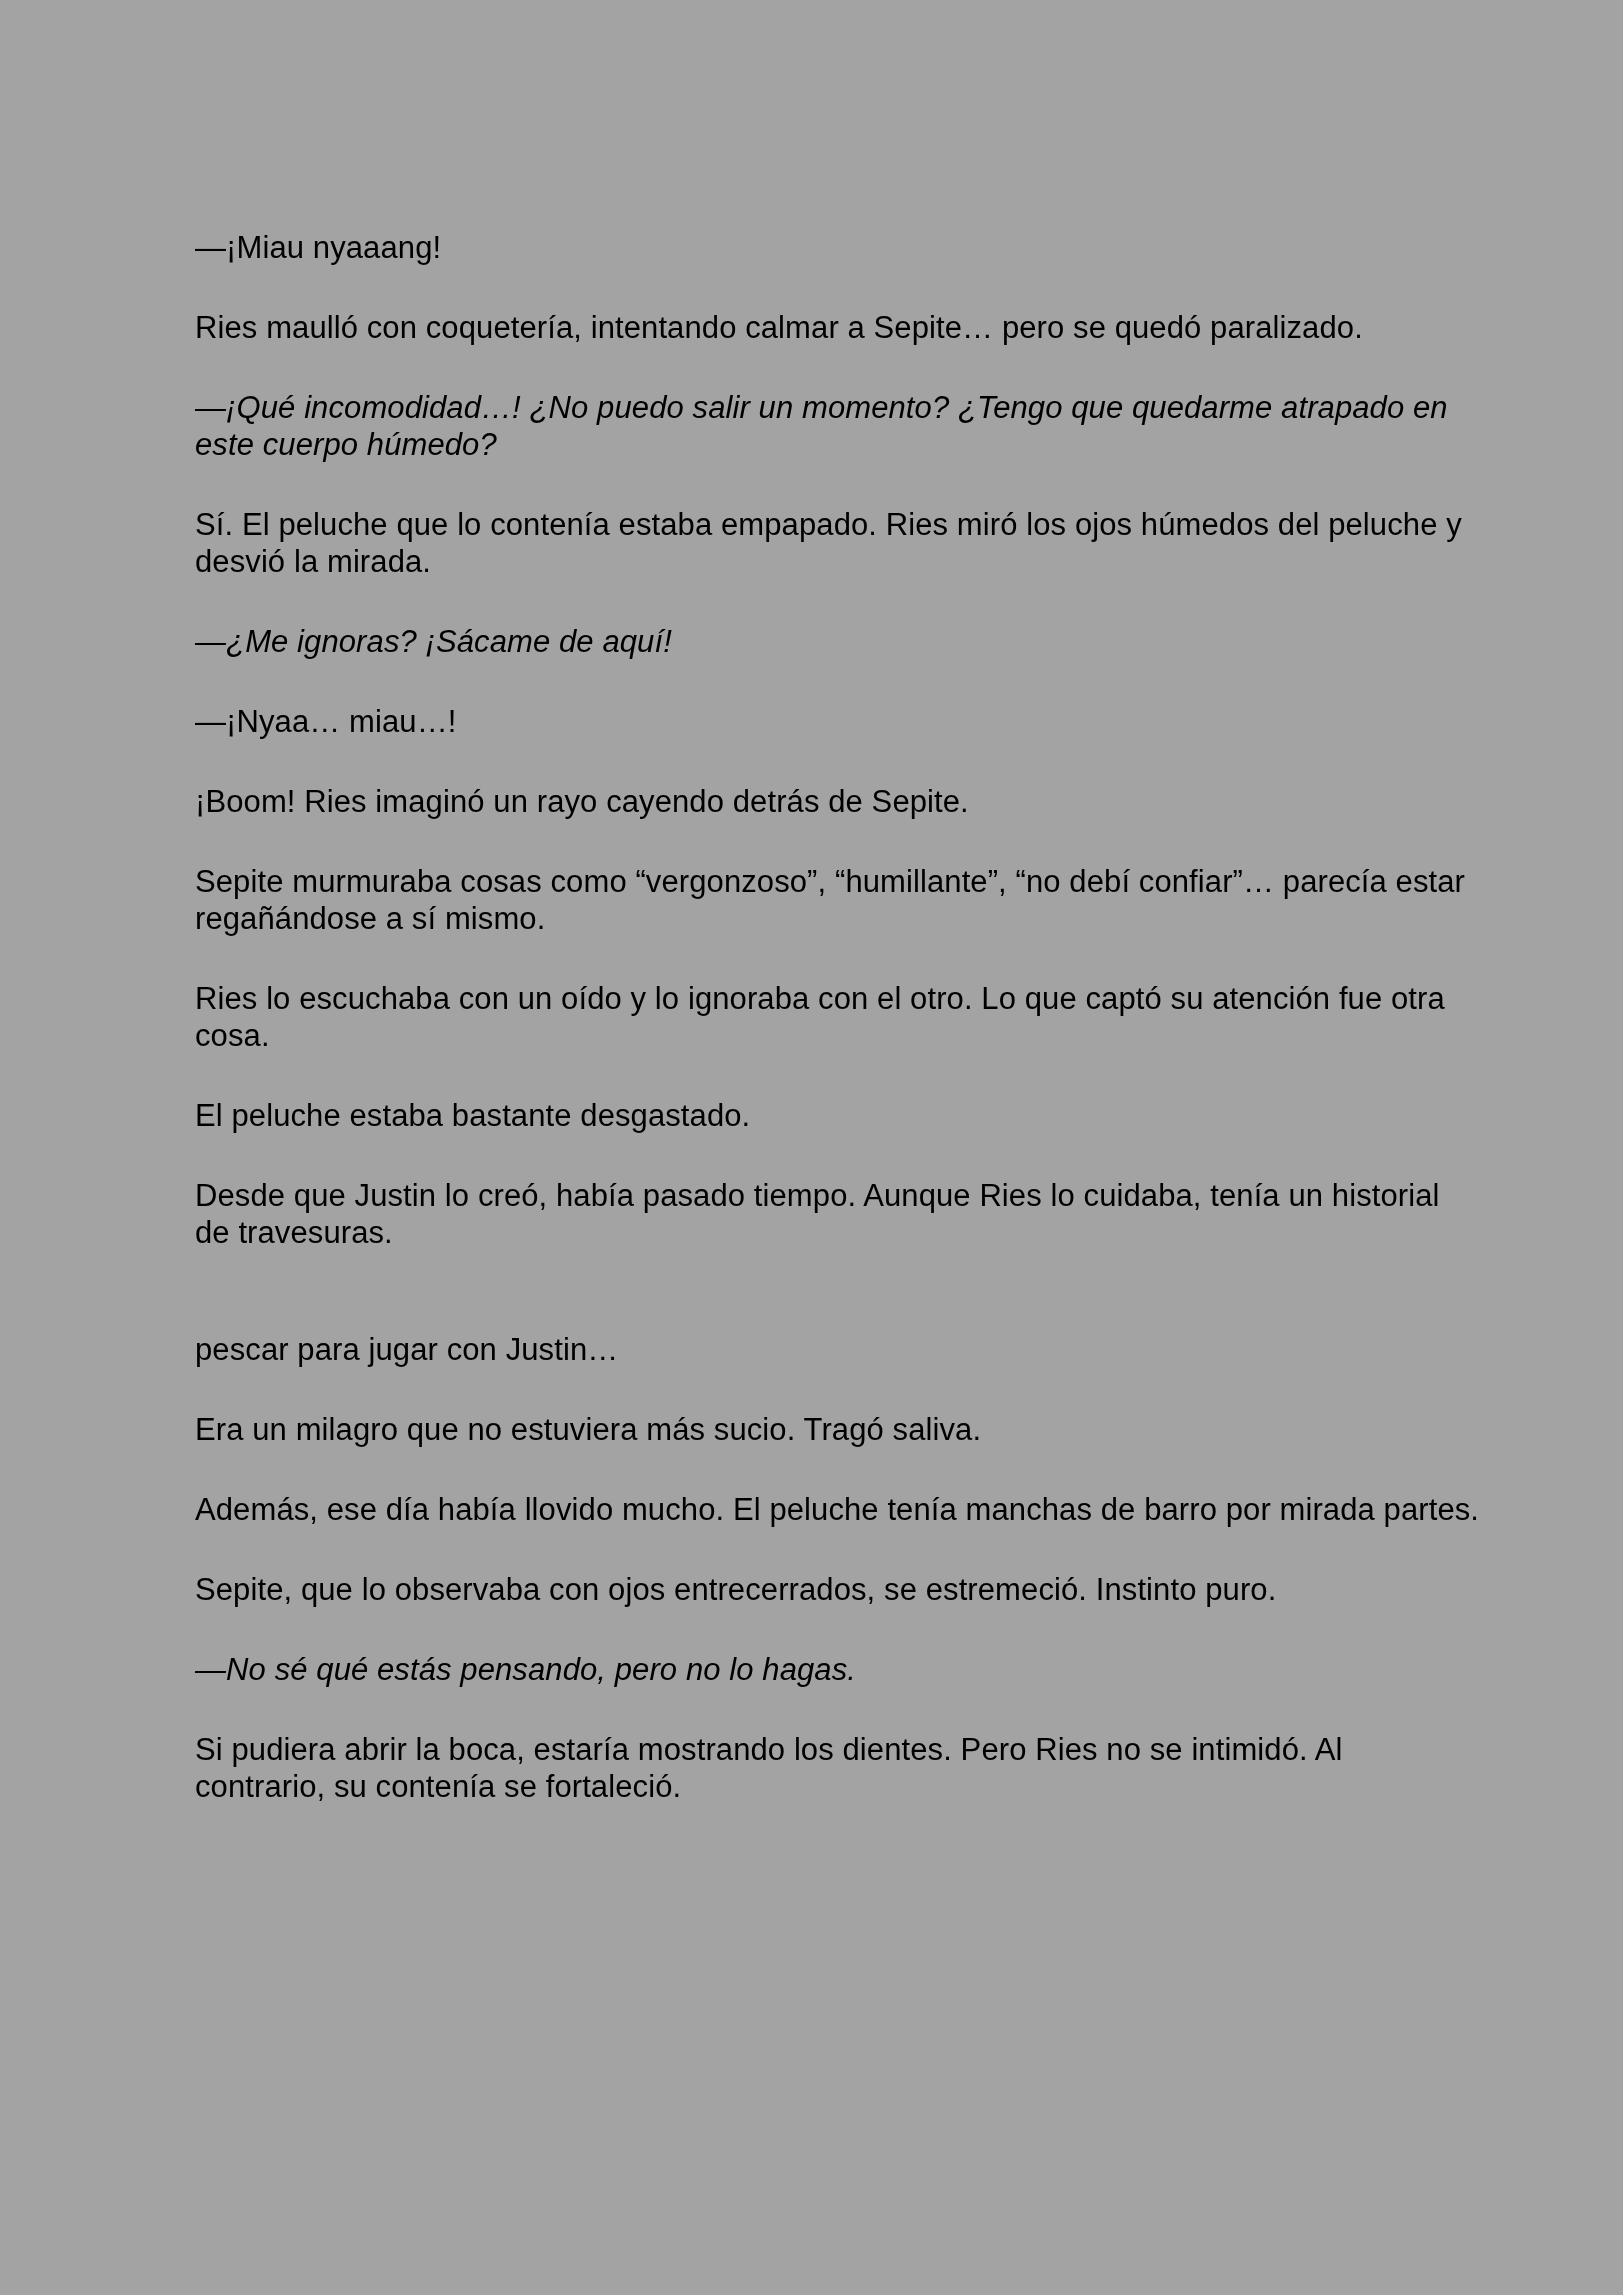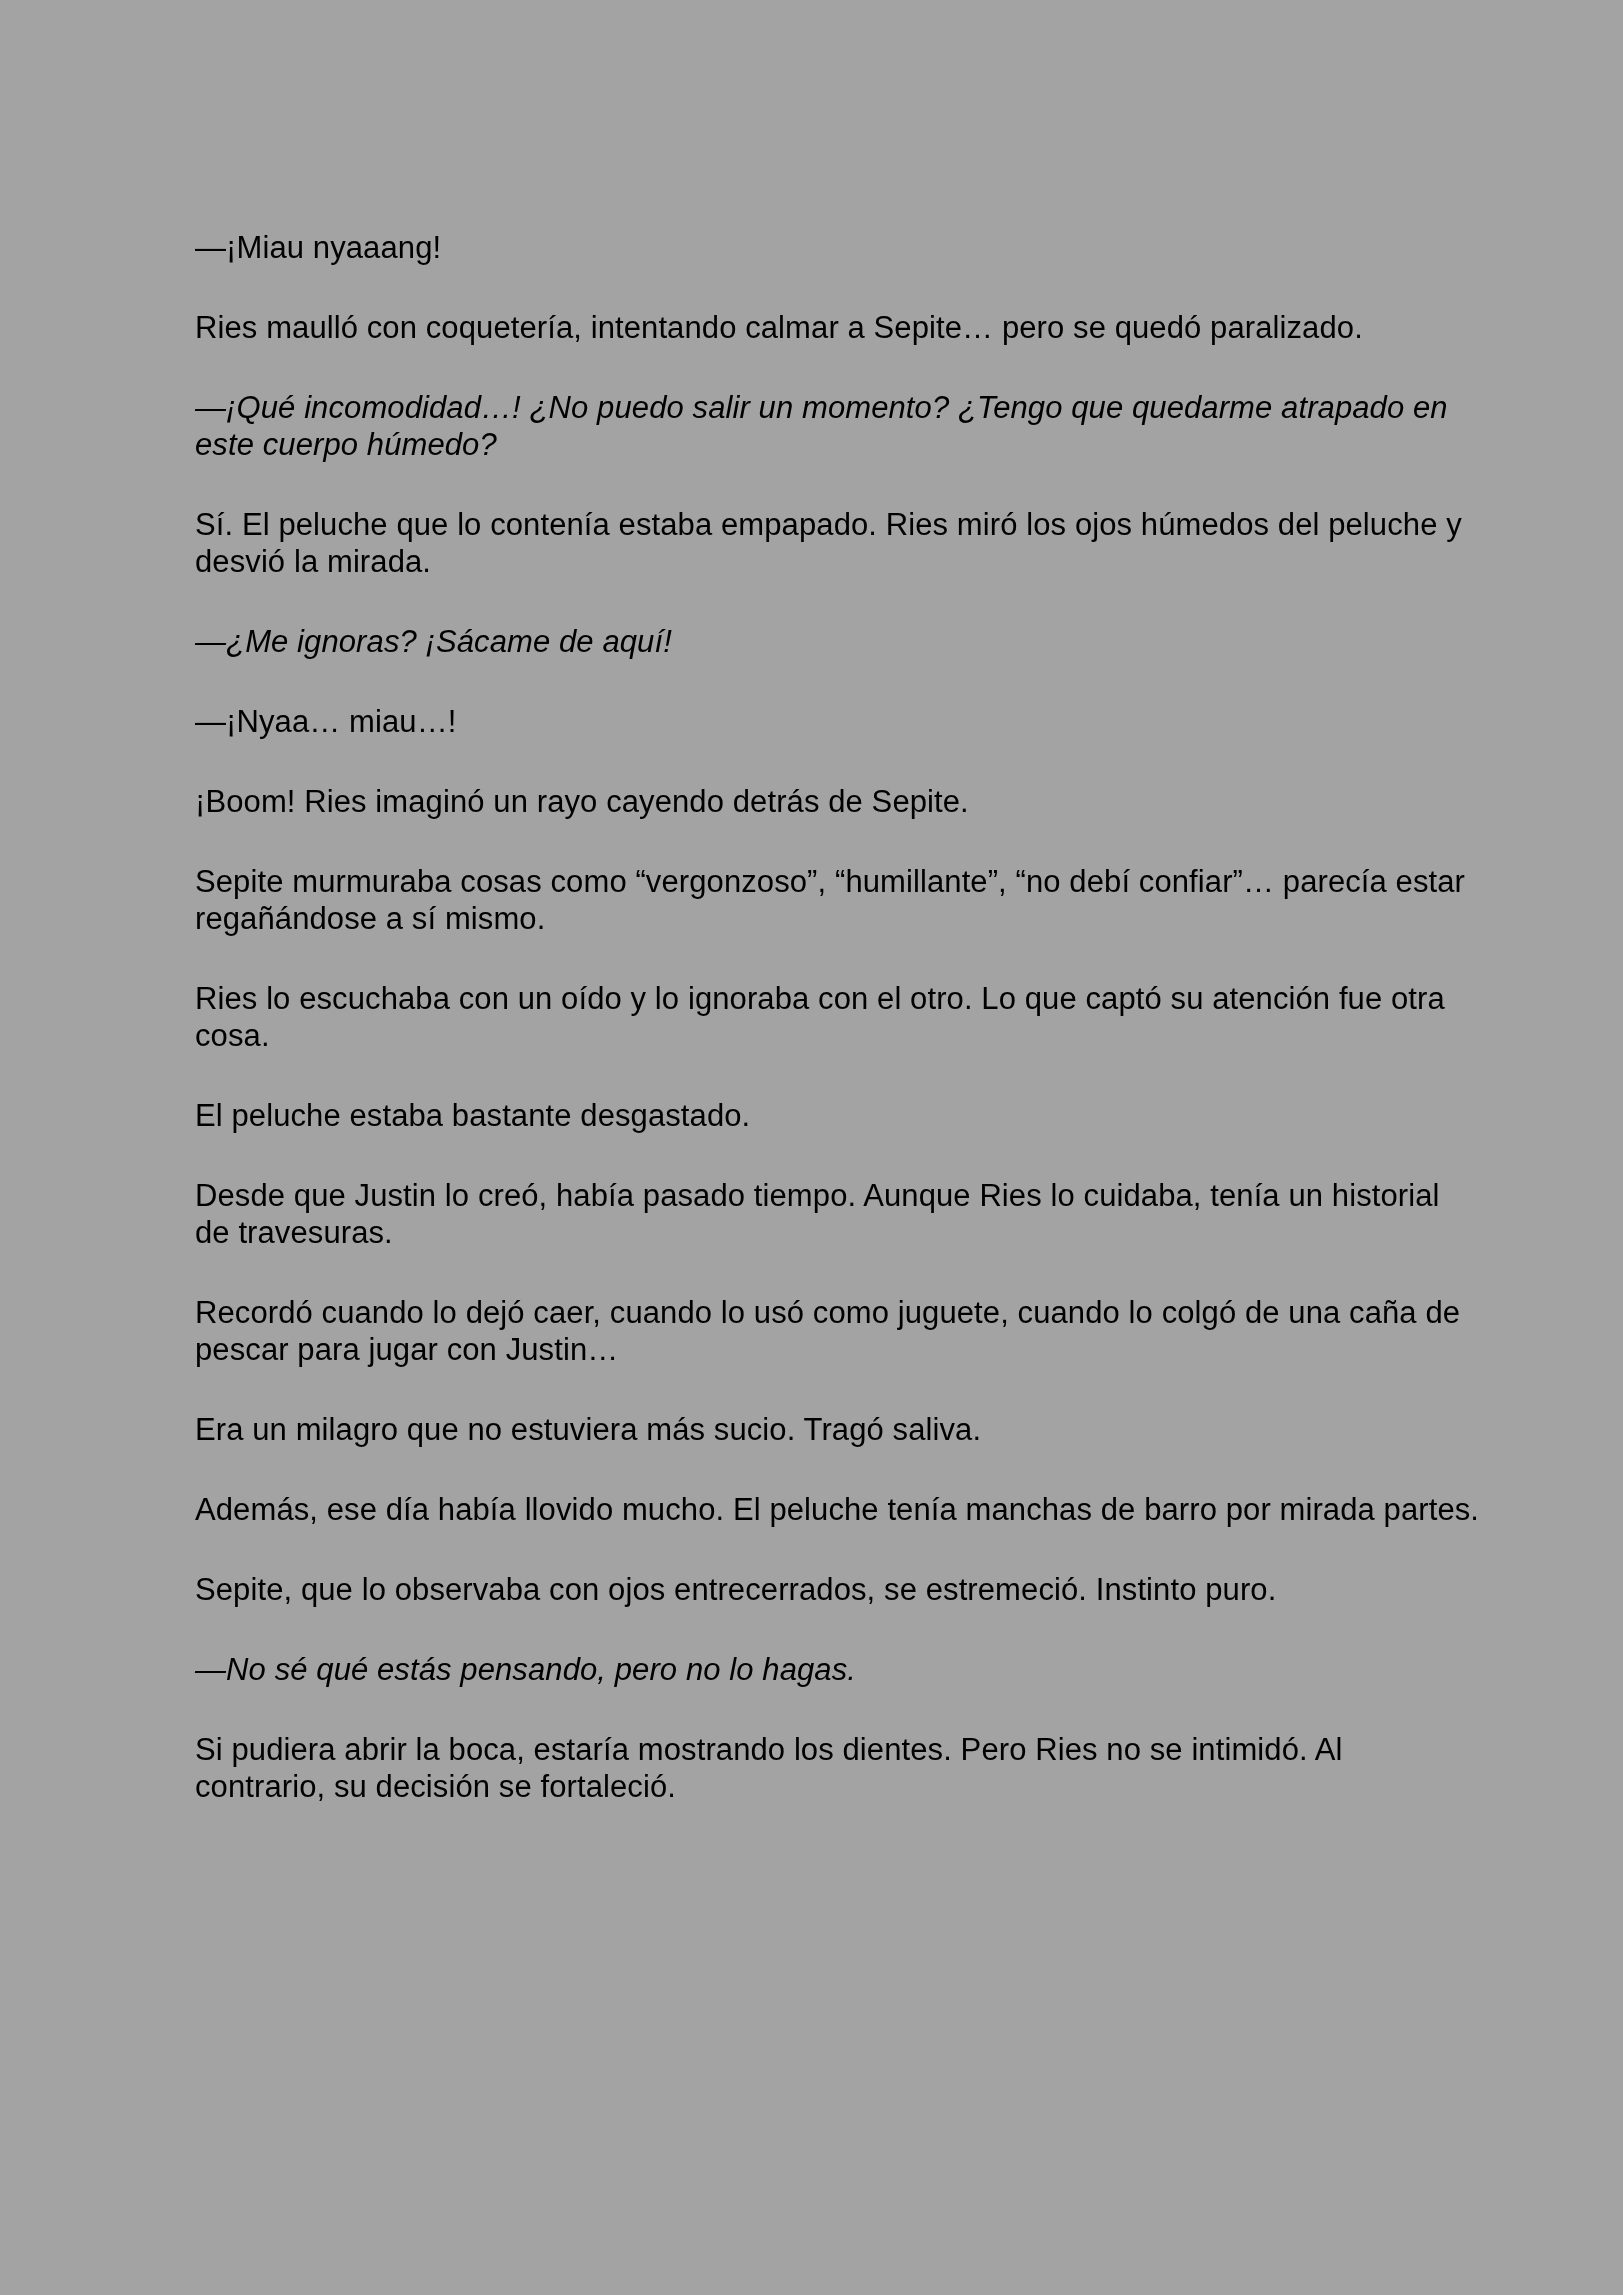--- a/index.html
+++ b/index.html
@@ -43,21 +43,21 @@
       <p class="para"><span class="text-line">Ries maulló con coquetería, intentando calmar a Sepite… pero se quedó paralizado.</span></p>
       <p class="para italic"><span class="text-line">—¡Qué incomodidad…! ¿No puedo salir un momento? ¿Tengo que quedarme atrapado en</span><br><span class="text-line">este cuerpo húmedo?</span></p>
       <p class="para"><span class="text-line">Sí. El peluche que lo contenía estaba empapado. Ries miró los ojos húmedos del peluche y</span><br><span class="text-line">desvió la mirada.</span></p>
       <p class="para italic"><span class="text-line">—¿Me ignoras? ¡Sácame de aquí!</span></p>
       <p class="para"><span class="text-line">—¡Nyaa… miau…!</span></p>
       <p class="para"><span class="text-line">¡Boom! Ries imaginó un rayo cayendo detrás de Sepite.</span></p>
       <p class="para"><span class="text-line">Sepite murmuraba cosas como “vergonzoso”, “humillante”, “no debí confiar”… parecía estar</span><br><span class="text-line">regañándose a sí mismo.</span></p>
       <p class="para"><span class="text-line">Ries lo escuchaba con un oído y lo ignoraba con el otro. Lo que captó su atención fue otra</span><br><span class="text-line">cosa.</span></p>
       <p class="para"><span class="text-line">El peluche estaba bastante desgastado.</span></p>
       <p class="para"><span class="text-line">Desde que Justin lo creó, había pasado tiempo. Aunque Ries lo cuidaba, tenía un historial</span><br><span class="text-line">de travesuras.</span></p>
-      <p class="para"><span class="text-line">Recordó cuando lo dejó caer, cuando lo usó como juguete, cuando lo colgó de una caña de</span><br><span class="text-line">pescar para jugar con Justin…</span></p>
+      <p class="para"><br><span class="text-line">pescar para jugar con Justin…</span></p>
       <p class="para"><span class="text-line">Era un milagro que no estuviera más sucio. Tragó saliva.</span></p>
       <p class="para"><span class="text-line">Además, ese día había llovido mucho. El peluche tenía manchas de barro por mirada partes.</span></p>
       <p class="para"><span class="text-line">Sepite, que lo observaba con ojos entrecerrados, se estremeció. Instinto puro.</span></p>
       <p class="para italic"><span class="text-line">—No sé qué estás pensando, pero no lo hagas.</span></p>
-      <p class="para"><span class="text-line">Si pudiera abrir la boca, estaría mostrando los dientes. Pero Ries no se intimidó. Al</span><br><span class="text-line">contrario, su decisión se fortaleció.</span></p>
+      <p class="para"><span class="text-line">Si pudiera abrir la boca, estaría mostrando los dientes. Pero Ries no se intimidó. Al</span><br><span class="text-line">contrario, su contenía se fortaleció.</span></p>
     </main>
 </div>
 
 
 </body></html>

